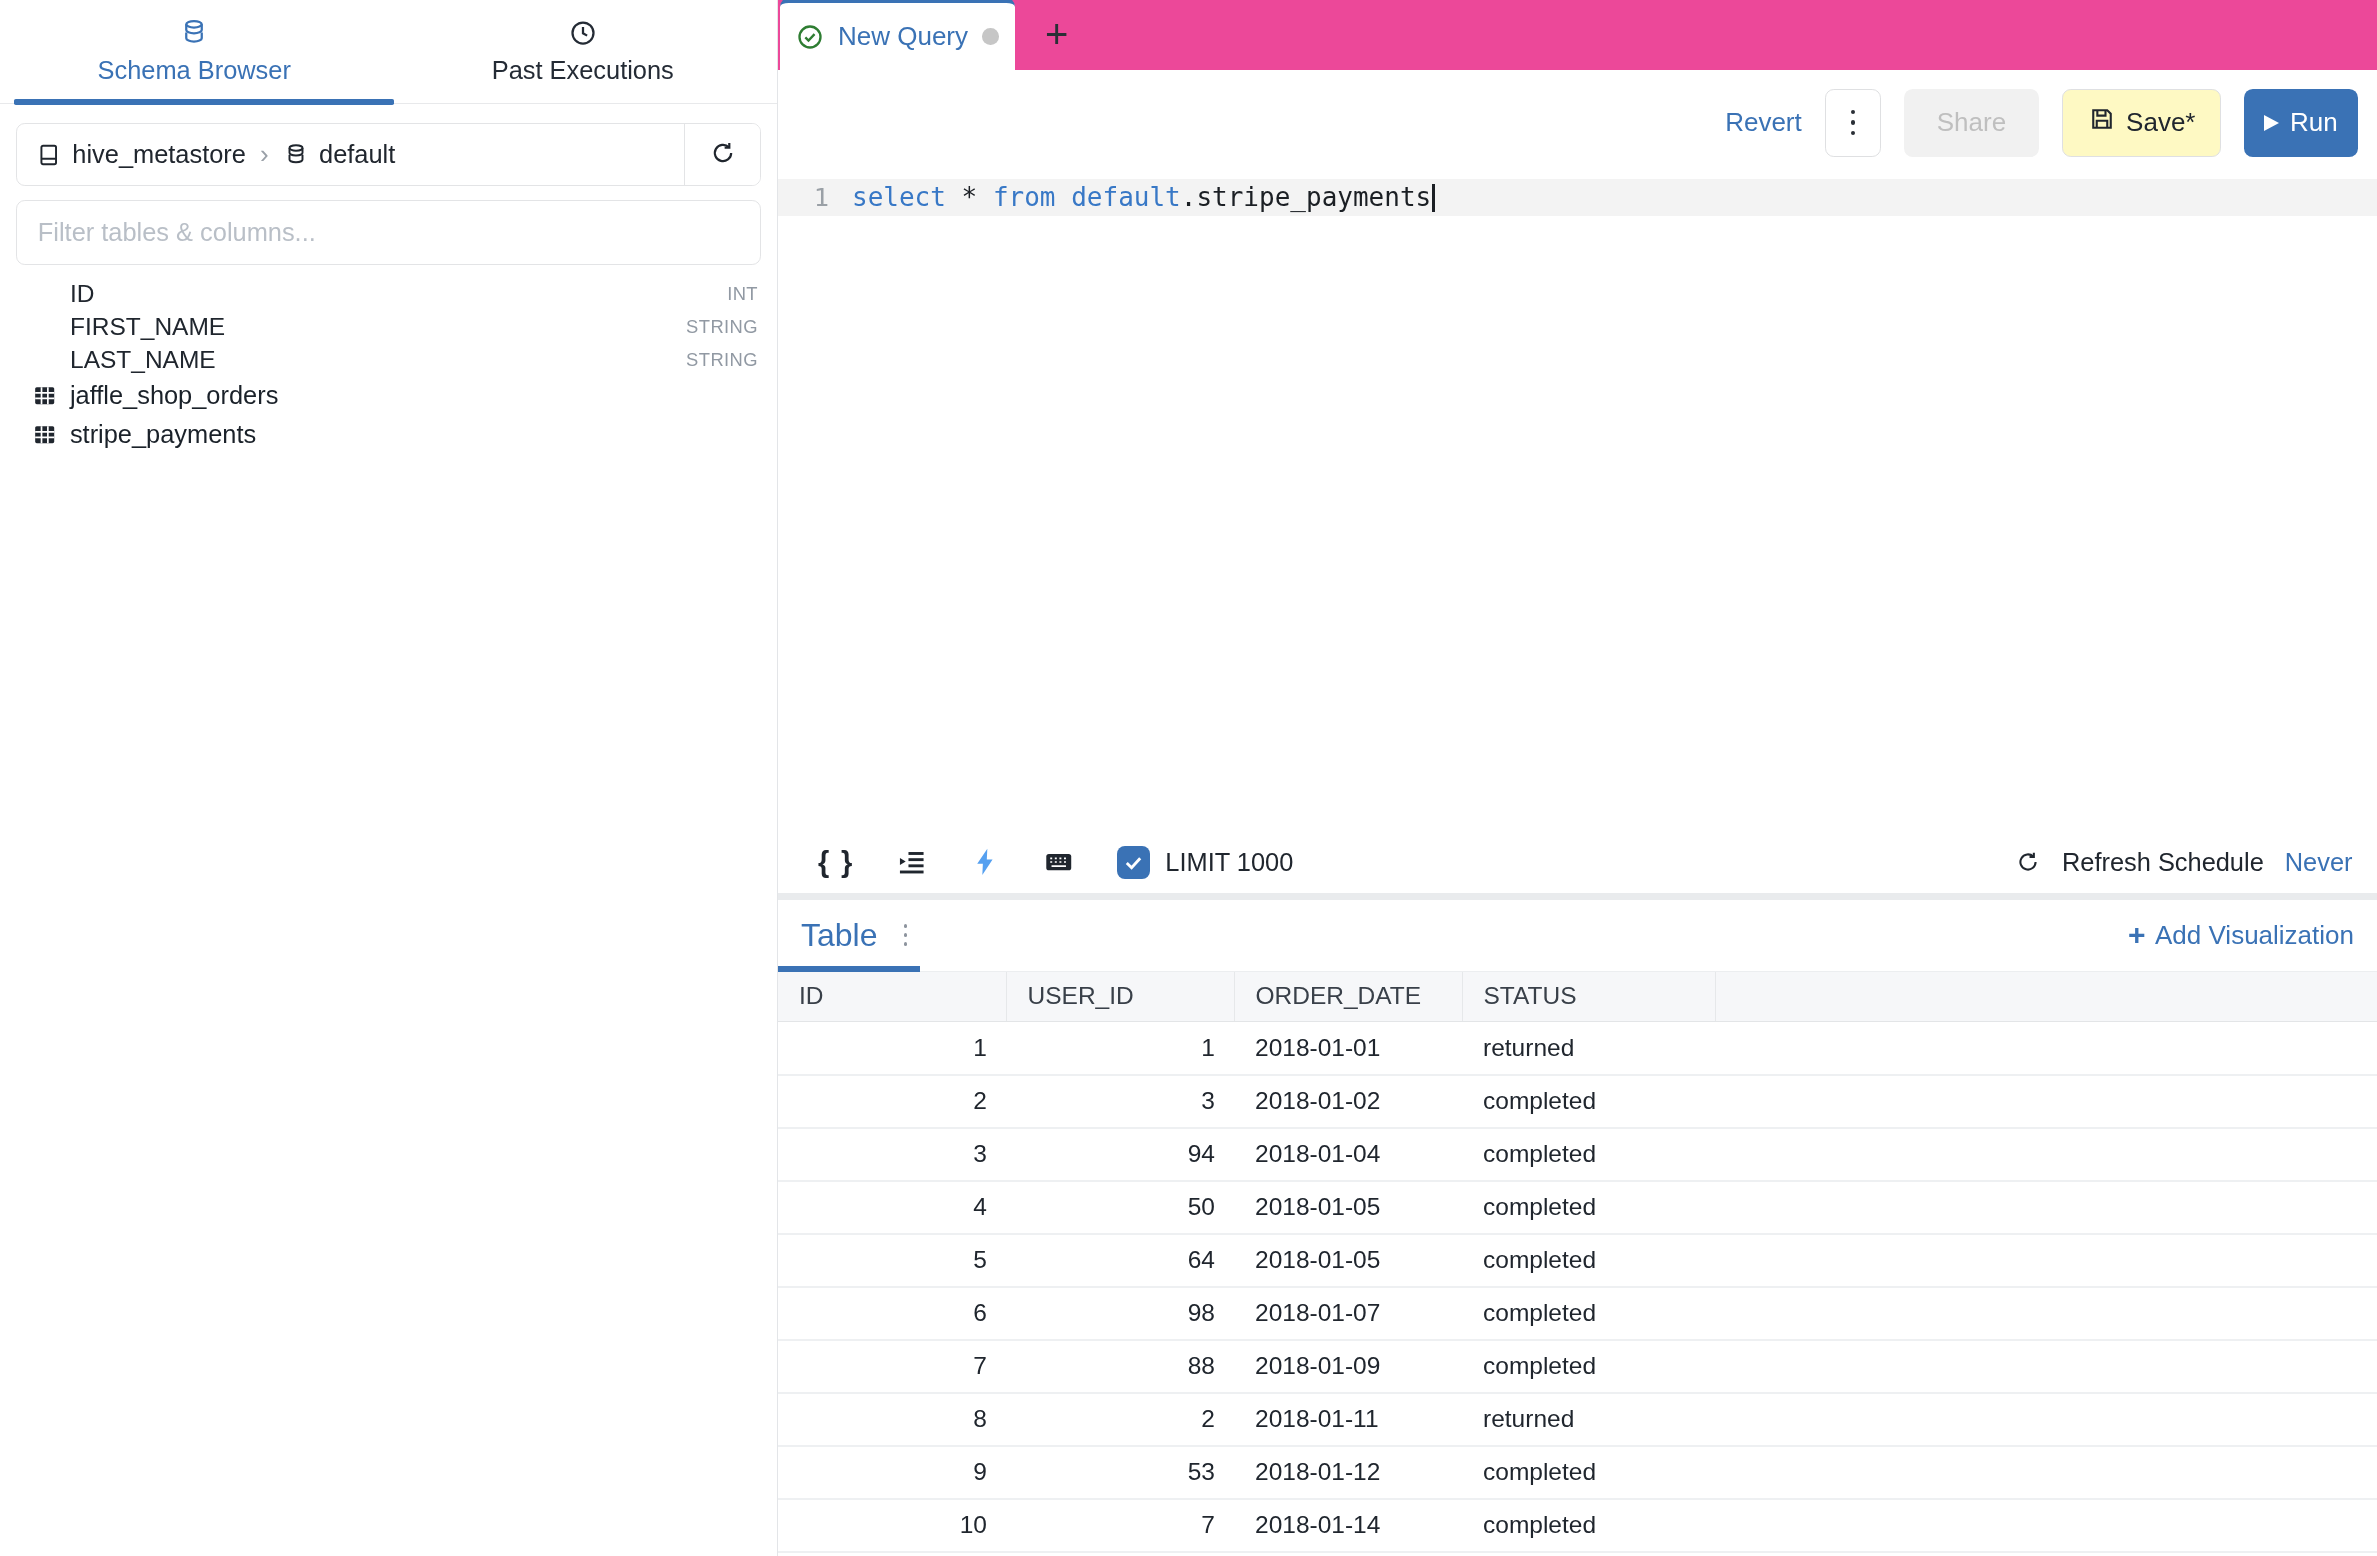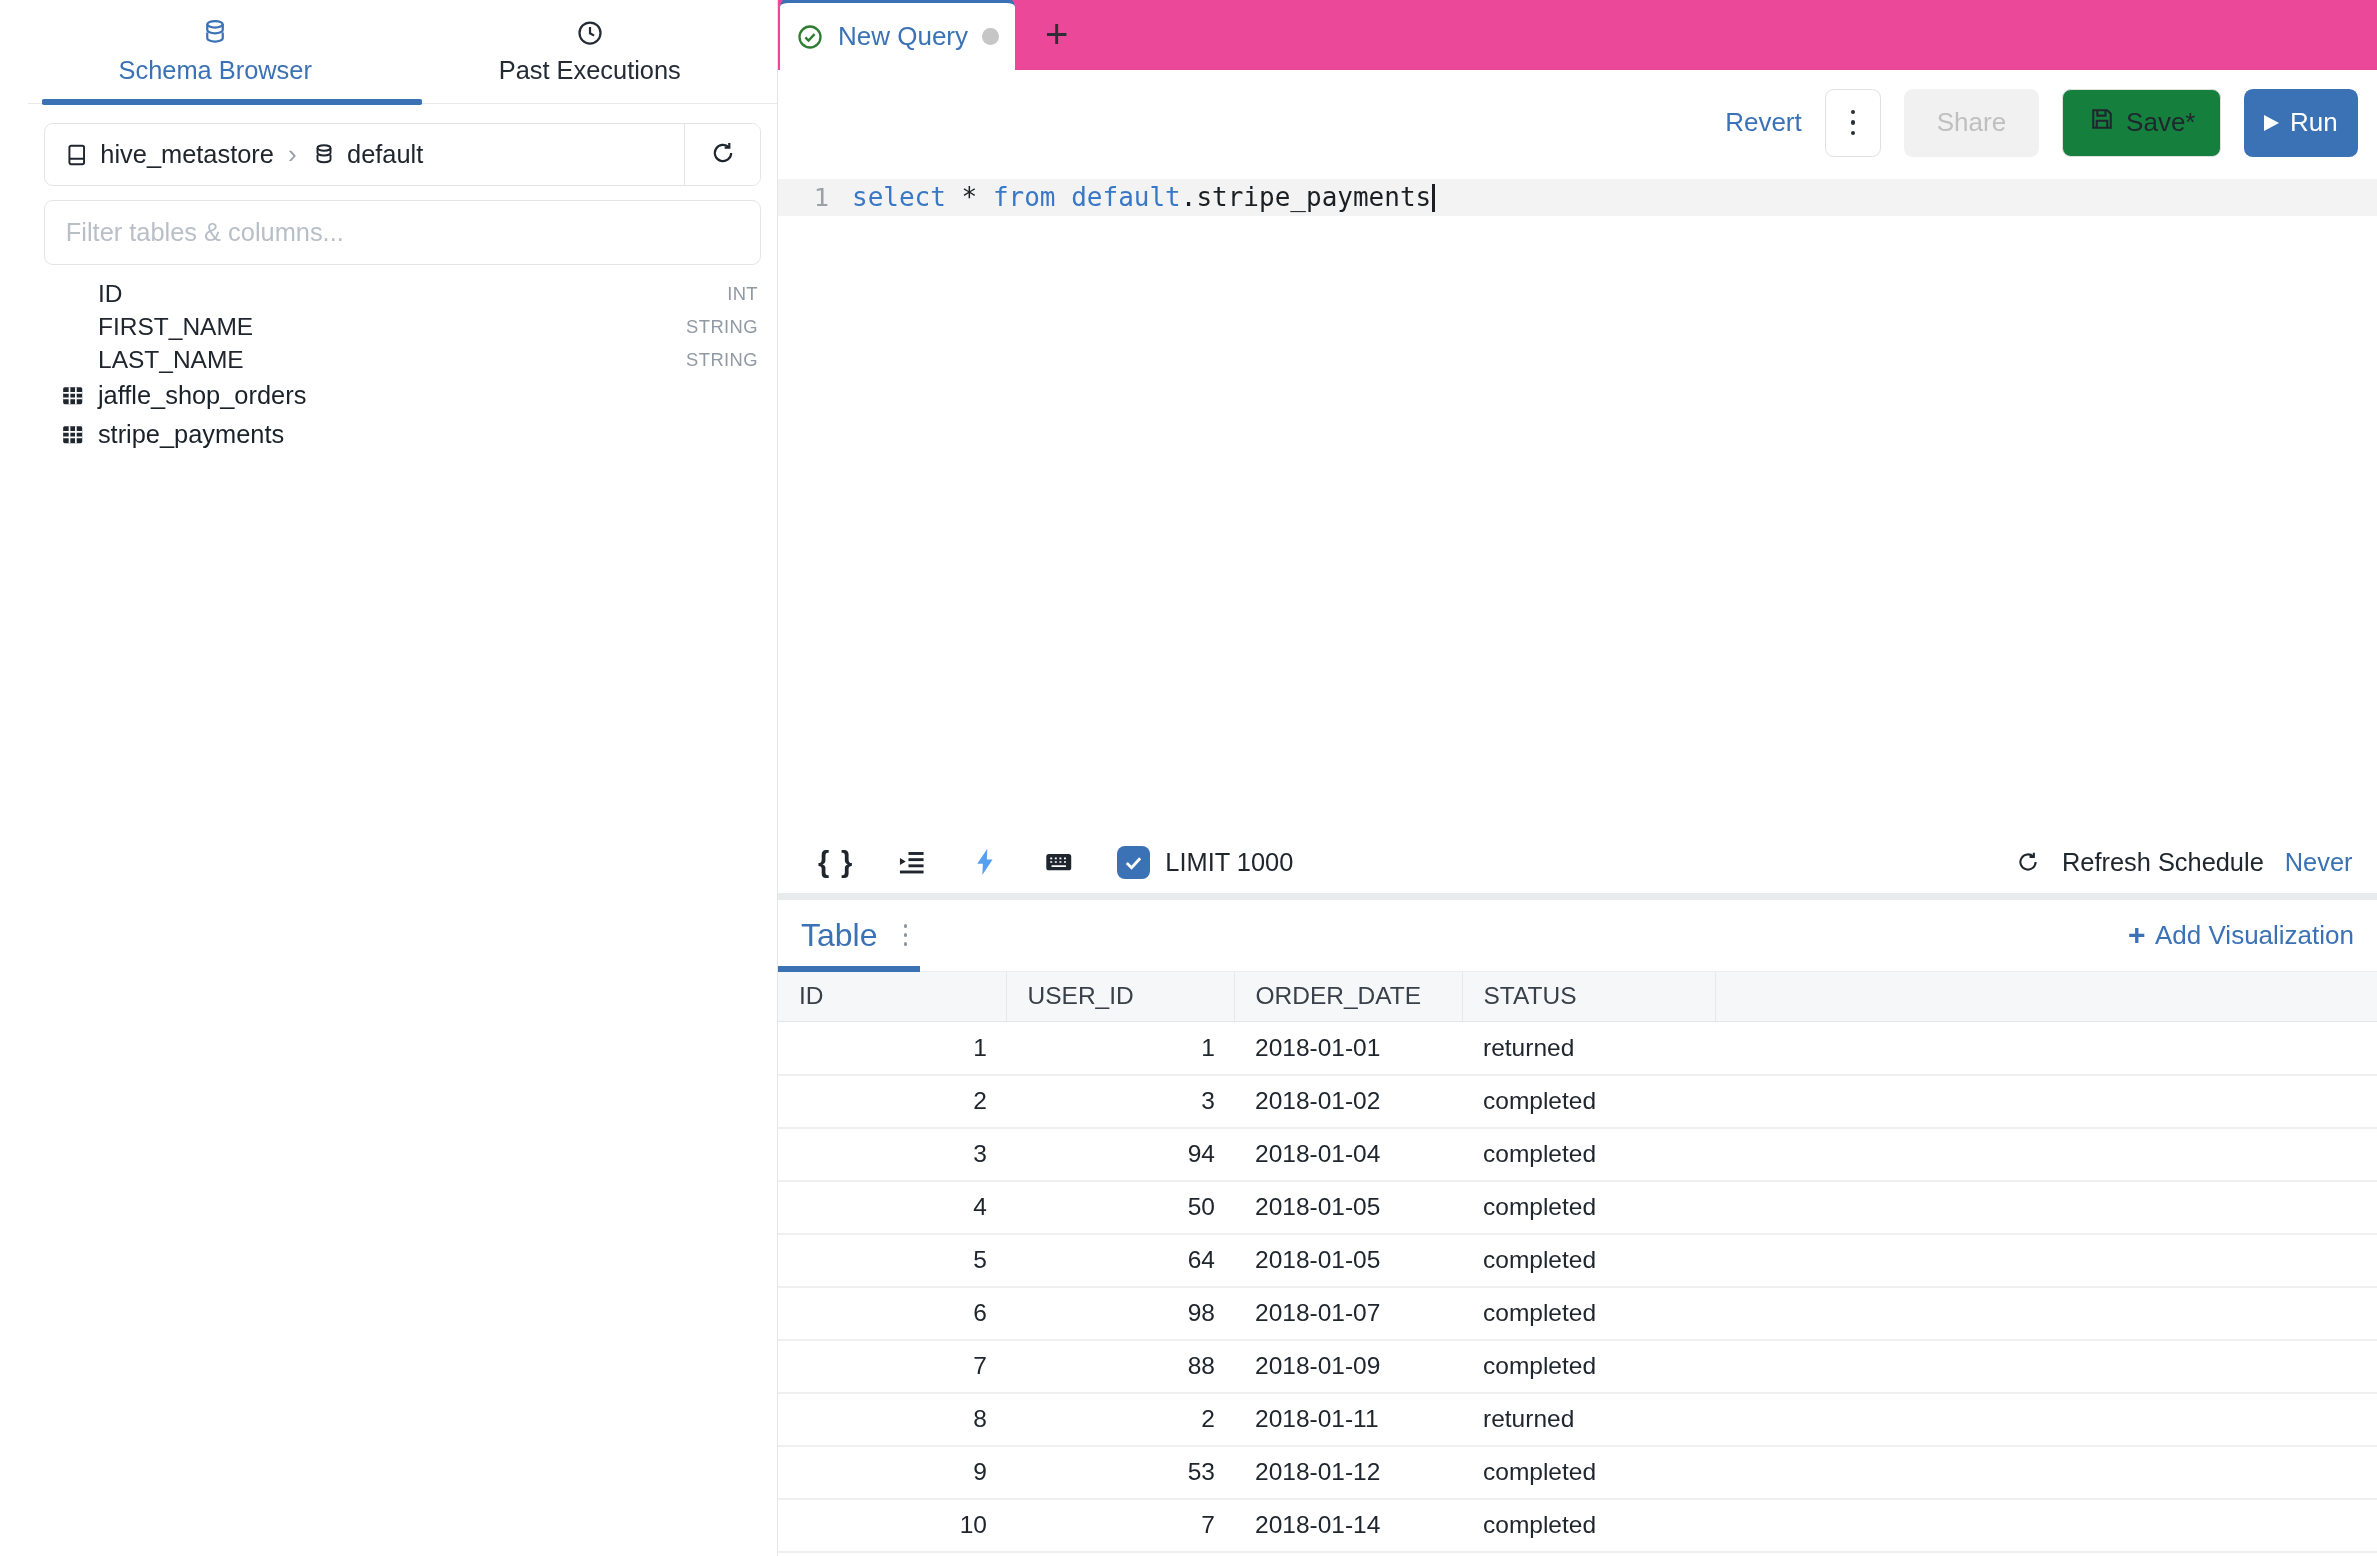--- a/index.html
+++ b/index.html
@@ -1,21 +1,21 @@
 <!DOCTYPE html>
 <html style="font-size:14px"><head>
 <meta charset="utf-8">
 <style>
   * { margin:0; padding:0; box-sizing:border-box; }
   html,body { width:2377px; height:1556px; overflow:hidden; background:#fff;
     font-family:"Liberation Sans","DejaVu Sans",sans-serif; color:#20262e; }
   .app { display:flex; width:2377px; height:1556px; }
 
   
-  .sidebar { width:778px; height:100%; background:#fff; border-right:1.8px solid #e3e5e8; flex:0 0 auto;padding-left:28px; }
+  .sidebar { width:778px; height:100%; background:#fff; border-right:1.8px solid #e3e5e8; flex:0 0 auto; }
   .side-tabs { position:relative; height:104px; display:flex; border-bottom:1.8px solid #e8e9eb; }
   .side-tab { flex:1; display:flex; flex-direction:column; align-items:center; justify-content:center; gap:8.8px; cursor:pointer; }
   .side-tab .ticon { width:30px; height:30px; }
   .side-tab-label { font-size:25.4px; color:#242b35; }
   .side-tab.active .side-tab-label { color:#3a72b5; }
   .side-tab.active { color:#3a72b5; }
   .ink-bar { position:absolute; left:14px; bottom:-1.8px; width:380px; height:6.1px; background:#3a72b5; border-radius:1.8px; }
 
   .browser-bar { margin:19px 15.8px 0 15.8px; height:63px; display:flex; align-items:stretch;
     border:1.8px solid #e3e4e6; border-radius:8.8px; overflow:hidden; }
@@ -57,21 +57,21 @@
   .endpoint .chk { width:28px; height:28px; color:#2e7d32; }
   .endpoint .chev { width:24.5px; height:24.5px; color:#b9bfc7; }
   .tb-spacer { flex:1; }
   .revert { font-size:26px; color:#3a72b5; cursor:pointer; text-decoration:none; }
   .kebab-btn { width:56px; height:68px; border:1.8px solid #dfe0e2; border-radius:8.8px; background:#fff;
     display:flex; flex-direction:column; align-items:center; justify-content:center; gap:6.1px; cursor:pointer; }
   .kdot { width:4.4px; height:4.4px; border-radius:50%; background:#2a2f36; }
   .btn { height:68px; border-radius:8.8px; font-size:26px; display:flex; align-items:center; justify-content:center; gap:10.5px;
     font-family:"Liberation Sans","DejaVu Sans",sans-serif; cursor:pointer; }
   .share { padding:0 33px; background:#f1f1f1; border:none; color:#bfbfbf; }
-  .save { padding:0 24.5px; background:#15803d; border:1.8px solid #dfe0e2; color:#20262e; }
+  .save { padding:0 24.5px; background:#fef9c3; border:1.8px solid #dfe0e2; color:#20262e; }
   .save svg { width:28px; height:28px; }
   .run { width:114px; background:#3a72b5; border:none; color:#fff; }
   .play { width:0; height:0; border-left:15px solid #fff; border-top:8.8px solid transparent; border-bottom:8.8px solid transparent; }
 
   .editor { flex:1; background:#fff; font-family:"DejaVu Sans Mono","Liberation Mono",monospace; cursor:text; }
   .codeline { height:37px; margin-top:3.5px; display:flex; align-items:center; background:#f3f3f3; font-size:26px; white-space:pre; }
   .lineno { width:51px; text-align:right; color:#9aa0a6; font-size:25.4px; flex:0 0 auto; }
   .code { margin-left:23px; }
   .tok-kw { color:#3878c6; }
   .tok-plain { color:#1b1f24; }

